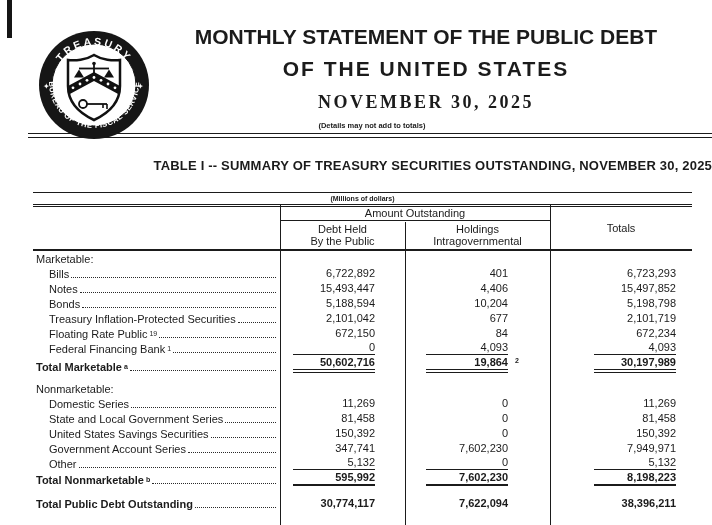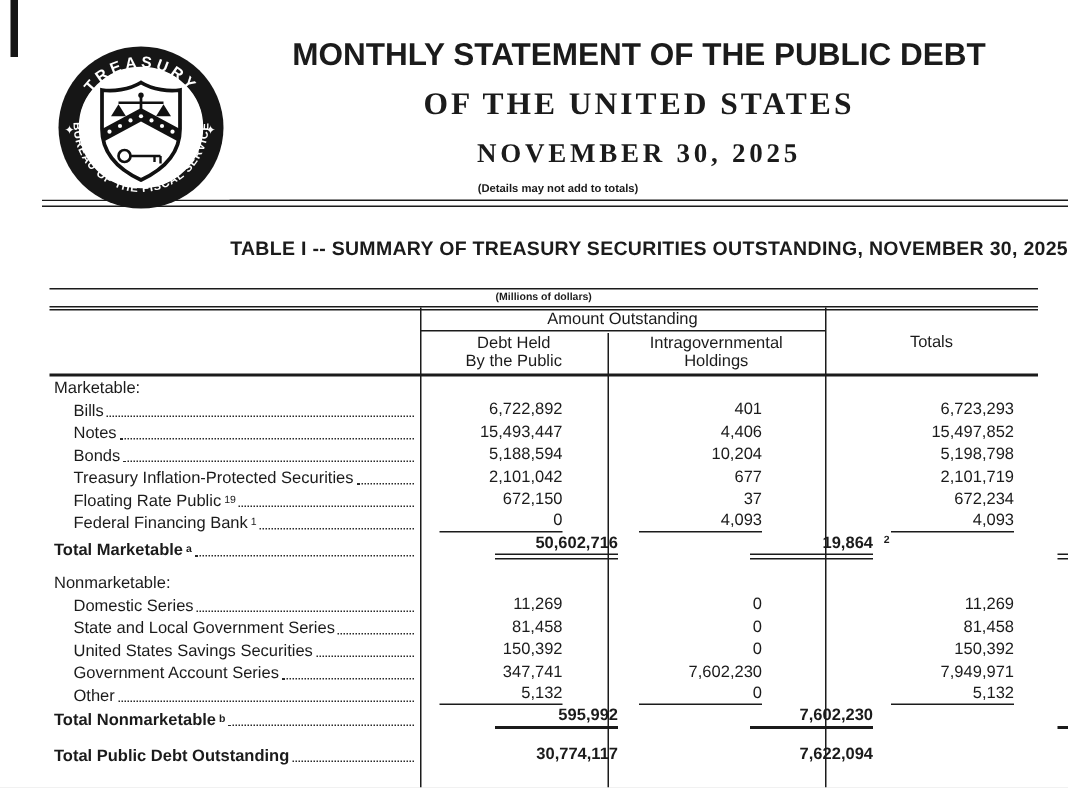--- a/index.html
+++ b/index.html
@@ -6,21 +6,21 @@
   .page{
     position:relative;width:712px;height:525px;background:#ffffff;
     font-family:"Liberation Sans",sans-serif;color:#1b1b1b;overflow:hidden;
   }
   
   .scan-bar{position:absolute;left:7px;top:0;width:5px;height:38px;background:#151515;}
   .seal-box{position:absolute;left:20px;top:13px;width:133px;height:120px;background:#fff;z-index:3;}
   .seal-box svg{position:absolute;left:17px;top:16px;}
   .title-block{position:absolute;left:140px;right:0;top:26px;text-align:center;z-index:1;}
   .title-1{font-size:21px;font-weight:bold;letter-spacing:0px;line-height:22px;}
-  .title-2{font-size:21px;font-weight:bold;letter-spacing:2px;line-height:22px;margin-top:10px;font-family:Liberation Serif, serif;}
+  .title-2{font-size:21px;font-weight:bold;letter-spacing:2px;line-height:22px;margin-top:10px;}
   .title-3{font-size:18px;font-weight:bold;letter-spacing:2.5px;line-height:19px;margin-top:13px;font-family:Liberation Serif, serif;}
   .details-note{position:absolute;top:121px;left:32px;right:0;text-align:center;font-size:7.5px;font-weight:bold;}
   .header-rule{position:absolute;top:133px;left:28px;right:0;height:3px;
     border-top:1.5px solid #1b1b1b;border-bottom:1px solid #1b1b1b;}
   .table-title{position:absolute;top:158px;left:48px;right:0;text-align:right;
     font-size:13px;font-weight:bold;letter-spacing:0.2px;}
   
   .debt-table{
     position:absolute;left:33px;top:192px;width:659px;height:350px;box-sizing:border-box;
     border-top:1.3px solid #1b1b1b;border-bottom:3px solid #1b1b1b;
@@ -38,21 +38,21 @@
   
   .vline{position:absolute;width:1.2px;background:#1b1b1b;bottom:0;}
   .v1{left:246.5px;top:12px;}
   .v2{left:371.5px;top:28.5px;}
   .v3{left:516.5px;top:12px;}
   
   .row{display:grid;grid-template-columns:247px 125px 145px 142px;height:15px;font-size:11px;line-height:13px;}
   .row.h145{height:14.5px;}
   .row.h16{height:16px;}
   .row.h17{height:17px;}
-  .row.bold{font-weight:bold;gap:37px;}
+  .row.bold{font-weight:bold;}
   .spacer95{height:9.5px;} .spacer75{height:7.5px;}
   .lab{display:flex;align-items:flex-end;padding:0 3px 0 16px;box-sizing:border-box;overflow:hidden;white-space:nowrap;}
   .lab.flush{padding-left:3px;}
   .leader{flex:1;border-bottom:1.6px dotted #2a2a2a;margin:0 1px 3px 2px;min-width:4px;}
   .supmark{font-size:7px;vertical-align:top;position:relative;top:-1px;margin-left:2px;}
   .cell{display:flex;justify-content:flex-end;align-items:flex-end;box-sizing:border-box;padding-bottom:1px;margin-left:44px;}
   .cell.p1{padding-right:30px;} .cell.p2{padding-right:42px;} .cell.p3{padding-right:16px;}
   .val{min-width:82px;text-align:right;position:relative;}
   .u-single .val{border-bottom:1.2px solid #1b1b1b;}
   .u-double .val{border-bottom:4px double #1b1b1b;}
@@ -122,22 +122,22 @@
     <div class="millions">(Millions of dollars)</div>
     <div class="dbl-rule"></div>
 
     <div class="thead">
       <div class="group-hdr">Amount Outstanding</div>
       <div class="colhdr c1">
         <div>Debt Held</div>
         <div>By the Public</div>
       </div>
       <div class="colhdr c2">
+        <div>Holdings</div>
         <div>Intragovernmental</div>
-        <div>Holdings</div>
       </div>
       <div class="totals-hdr">Totals</div>
     </div>
     <div class="hdr-bottom"></div>
 
     <div class="row">
       <div class="lab flush">Marketable:</div>
         <div></div>
         <div></div>
         <div></div>
@@ -206,21 +206,21 @@
     <div class="row">
       <div class="lab">
           <span>Floating Rate Public</span>
           <span class="supmark">19</span>
           <span class="leader"></span>
         </div>
       <div class="cell p1">
           <span class="val">672,150</span>
         </div>
       <div class="cell p2">
-          <span class="val">37</span>
+          <span class="val">84</span>
         </div>
       <div class="cell p3">
           <span class="val">672,234</span>
         </div>
     </div>
     <div class="row h145 u-single">
       <div class="lab">
           <span>Federal Financing Bank</span>
           <span class="supmark">1</span>
           <span class="leader"></span>

